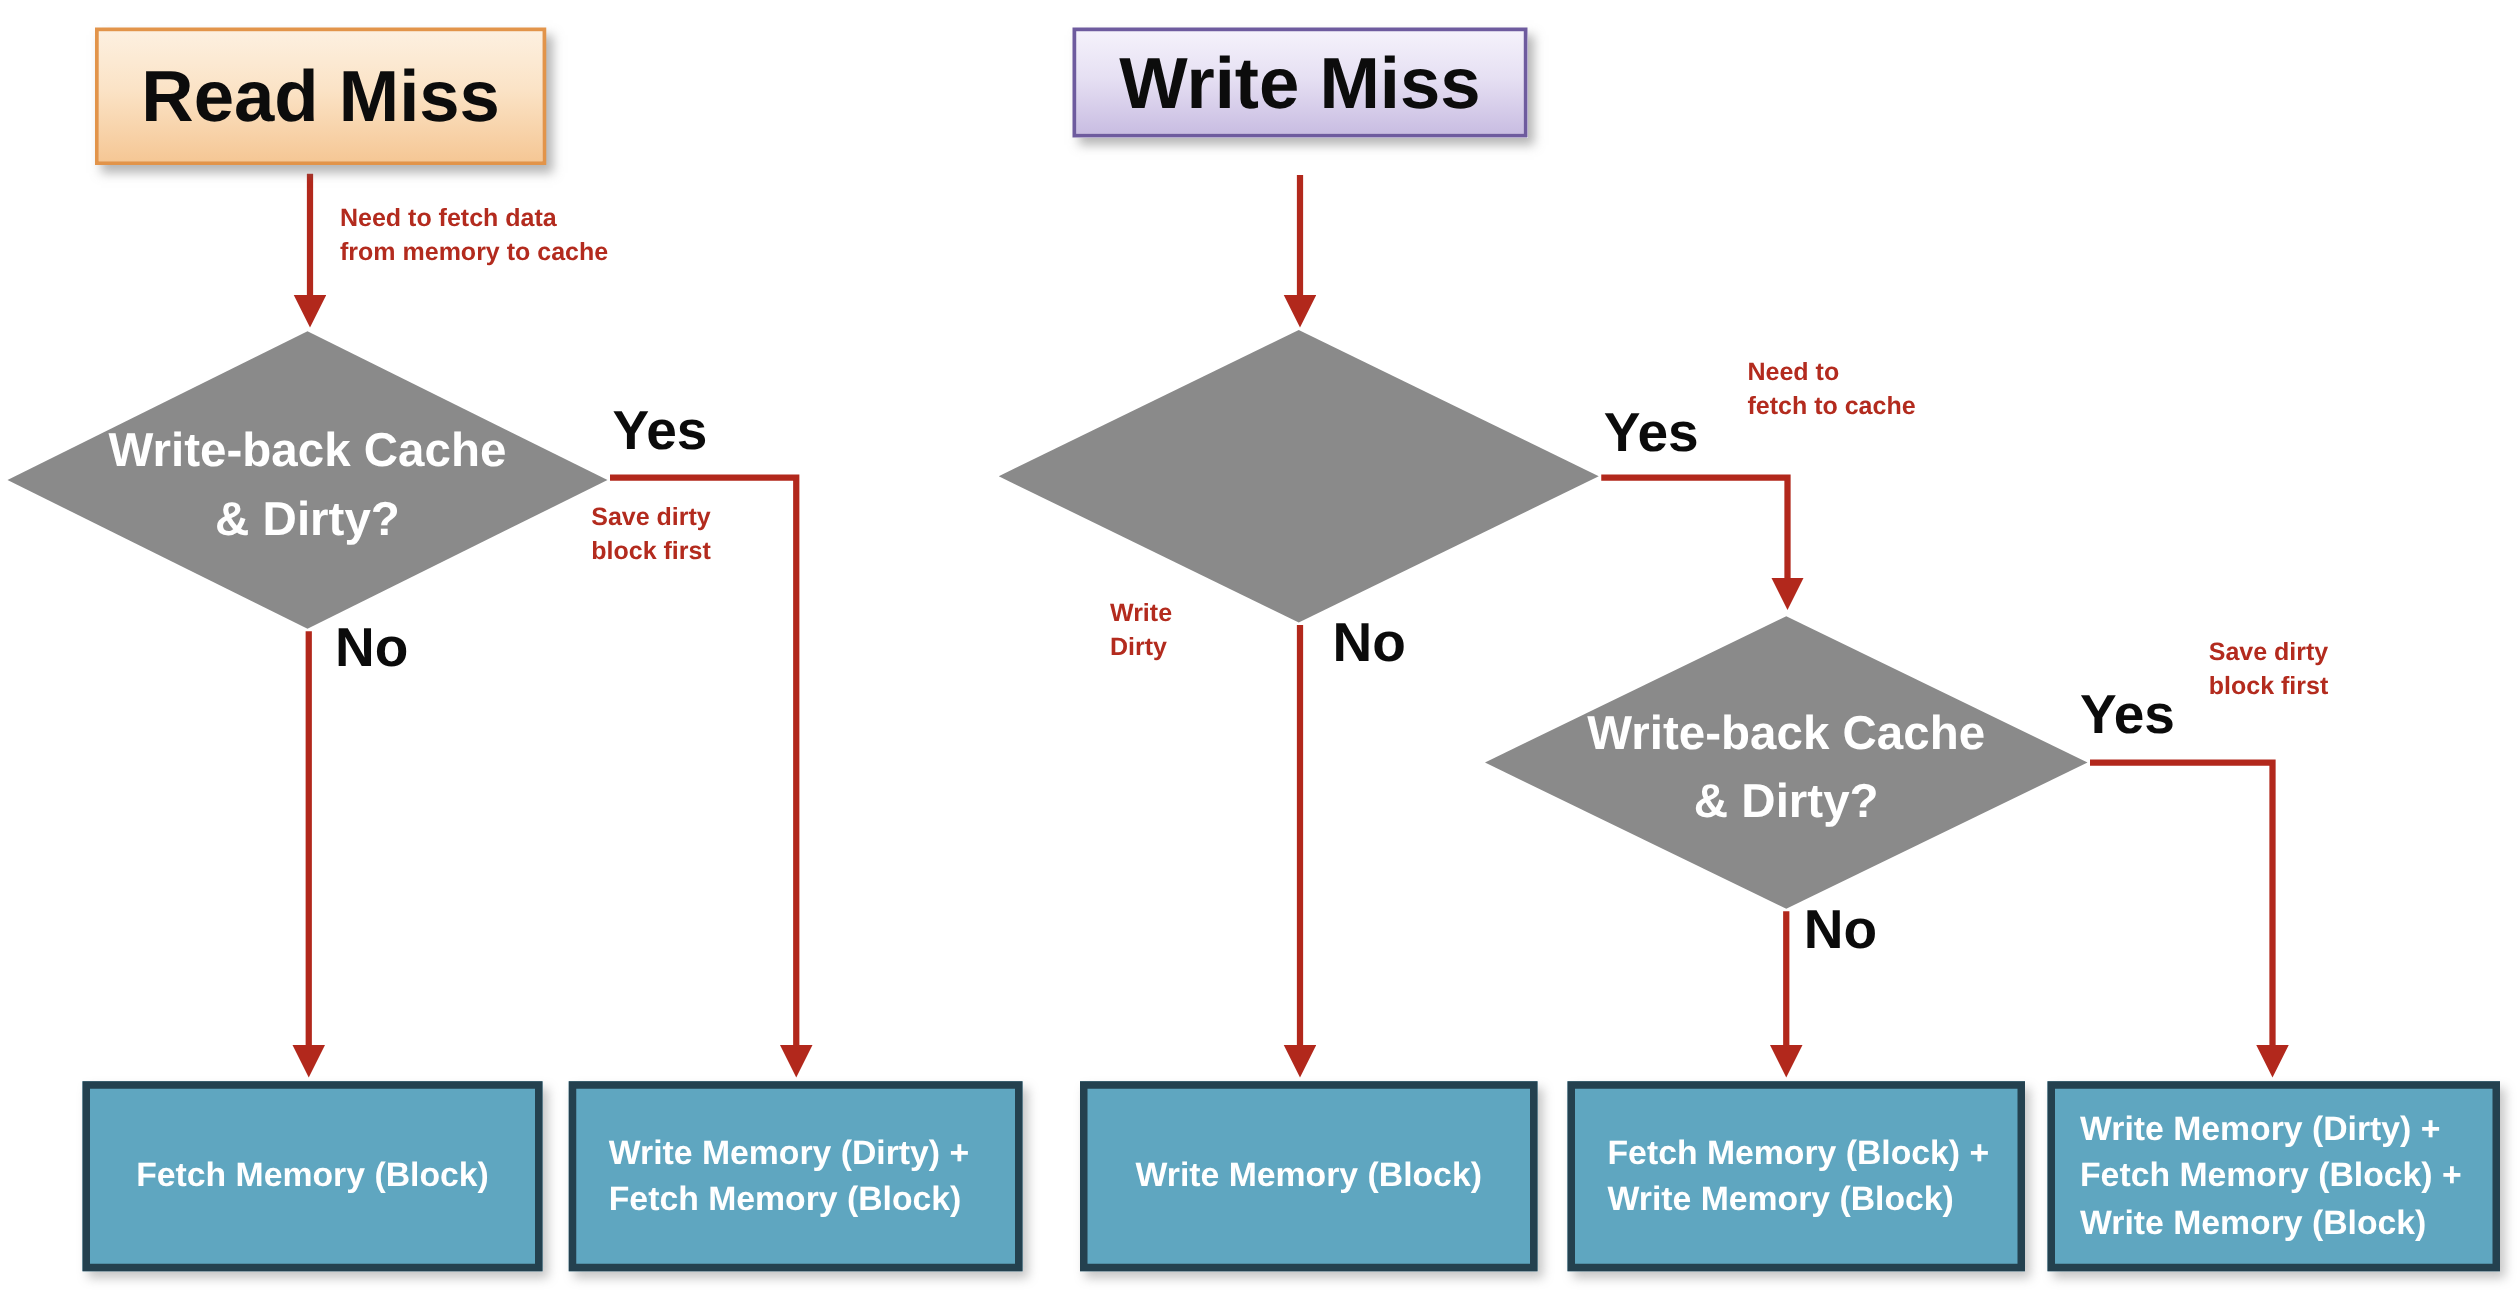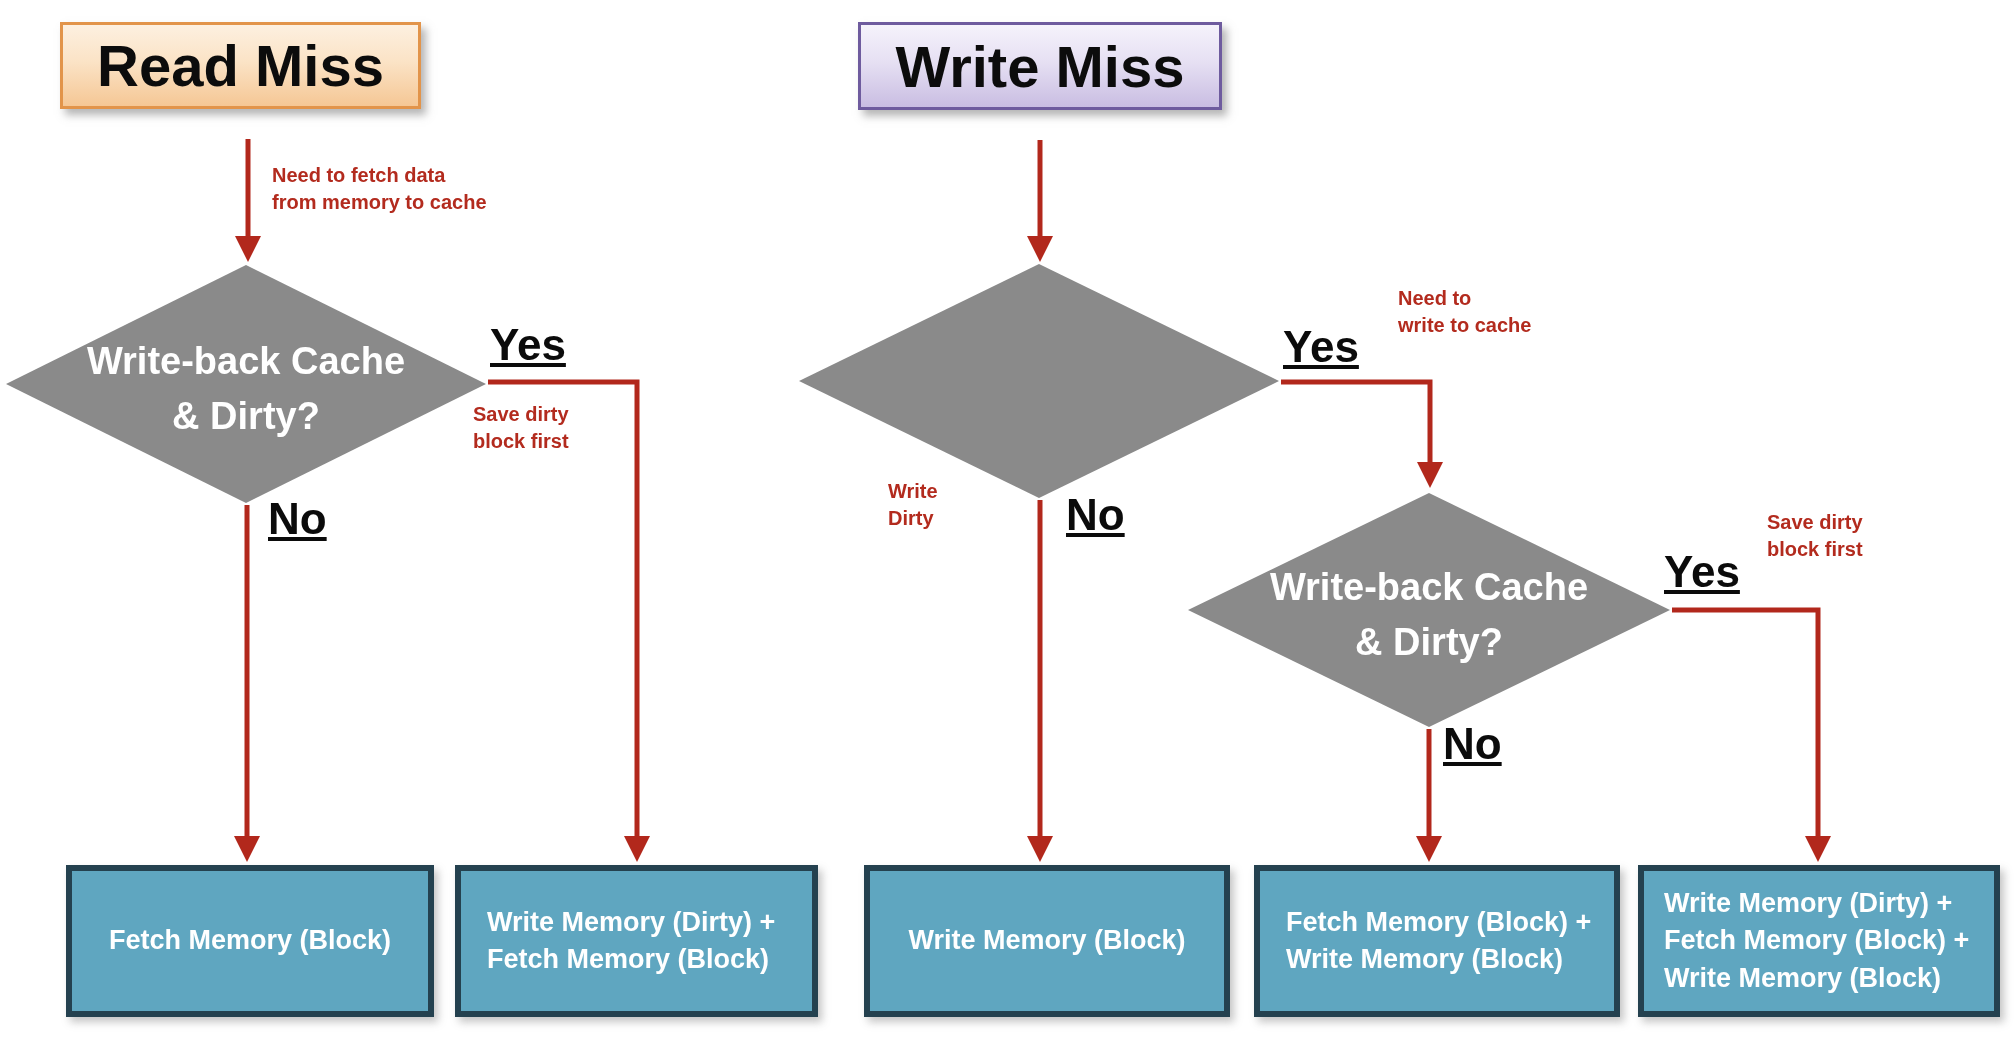--- a/index.html
+++ b/index.html
@@ -8,37 +8,37 @@
     font-family:"Liberation Sans","DejaVu Sans",sans-serif;overflow:hidden;
   }
   .layer{position:absolute;left:0;top:0;}
   
   .startnode{
     position:absolute;box-sizing:border-box;display:flex;align-items:center;justify-content:center;
     font-weight:bold;font-size:58px;color:#0c0c0c;letter-spacing:0px;
     box-shadow:5px 6px 8px rgba(110,110,110,0.5);
   }
   #read-miss{
-    left:60px;top:22px;width:361px;height:87px;
+    left:76px;top:22px;width:361px;height:110px;
     border:3px solid #e2944a;
     background:linear-gradient(#fdf0e0 0%,#fbe3c6 45%,#f5c795 100%);
   }
   #write-miss{
     left:858px;top:22px;width:364px;height:88px;
     border:3px solid #6e5b9e;
     background:linear-gradient(#f5f2fb 0%,#e6e0f3 45%,#c9bde2 100%);
   }
   
   .dlabel{
     position:absolute;transform:translate(-50%,-50%);
     color:#ffffff;font-weight:bold;font-size:38px;line-height:1.45;
     text-align:center;white-space:pre-line;width:460px;pointer-events:none;
   }
   
-  .branch{position:absolute;font-weight:bold;font-size:44px;color:#0b0b0b;text-decoration:underline;}
+  .branch{position:absolute;font-weight:bold;font-size:44px;color:#0b0b0b;}
   
   .note{
     position:absolute;color:#b32b1e;font-size:20px;line-height:1.35;
     white-space:pre-line;
     font-weight:bold;
   }
   
   .result{
     position:absolute;top:865px;height:152px;box-sizing:border-box;
     background:#5fa6c0;border:6px solid #24414f;
@@ -95,21 +95,21 @@
   <div class="branch" style="left:1664px;top:547px;">Yes</div>
   <div class="branch" style="left:1443px;top:719px;">No</div>
 
   <div class="note" style="left:272px;top:162px;">Need to fetch data
 from memory to cache</div>
   <div class="note" style="left:473px;top:401px;">Save dirty
 block first</div>
   <div class="note" style="left:888px;top:478px;">Write
 Dirty</div>
   <div class="note" style="left:1398px;top:285px;">Need to
-write to cache</div>
+fetch to cache</div>
   <div class="note" style="left:1767px;top:509px;">Save dirty
 block first</div>
 
   <div class="result" style="left:66px;width:368px;">
     <span class="rtext">Fetch Memory (Block)</span>
   </div>
   <div class="result ta-left" style="left:455px;width:363px;">
     <span class="rtext">Write Memory (Dirty) +
 Fetch Memory (Block)</span>
   </div>

